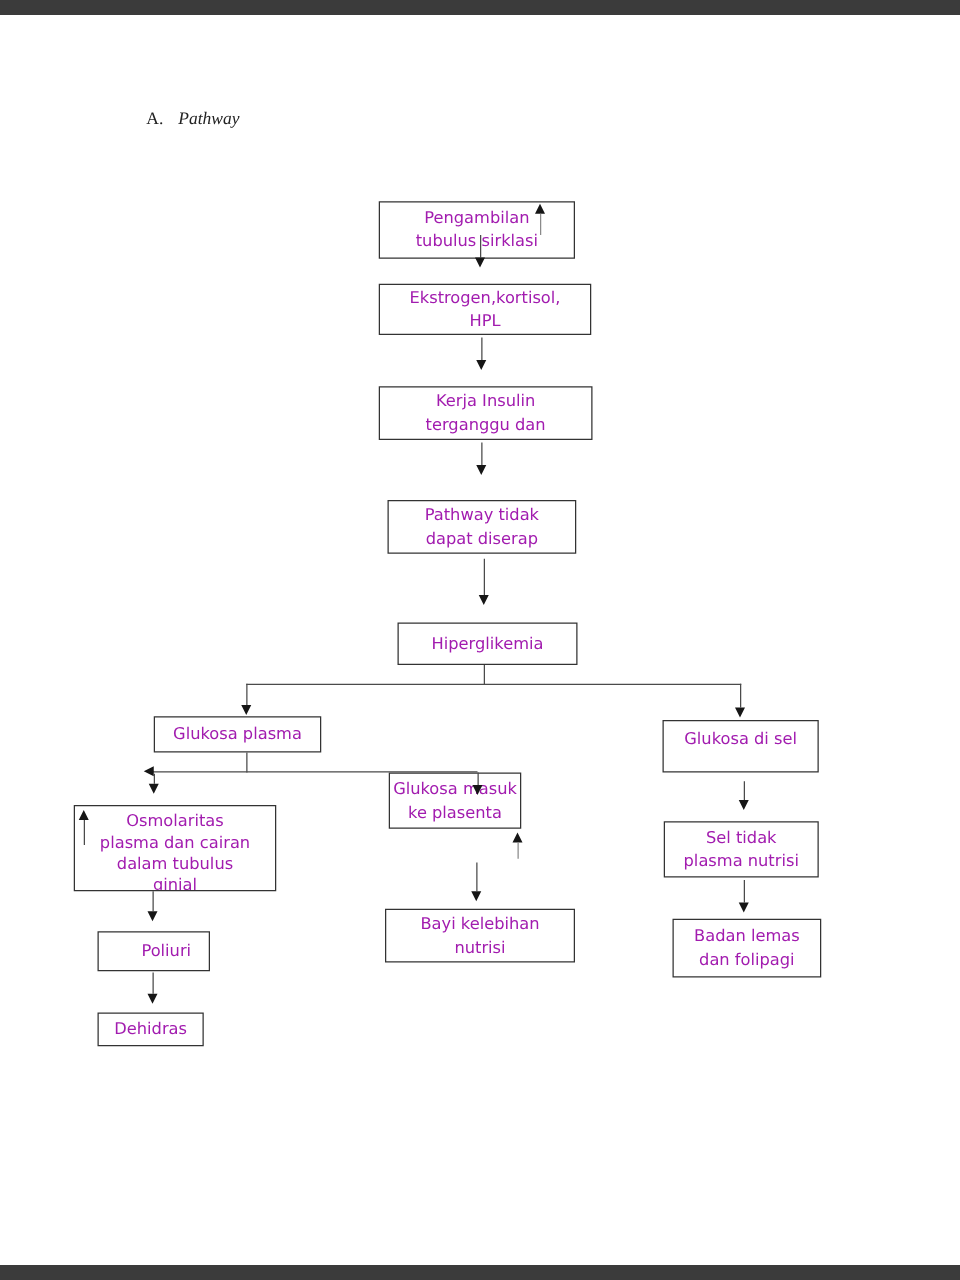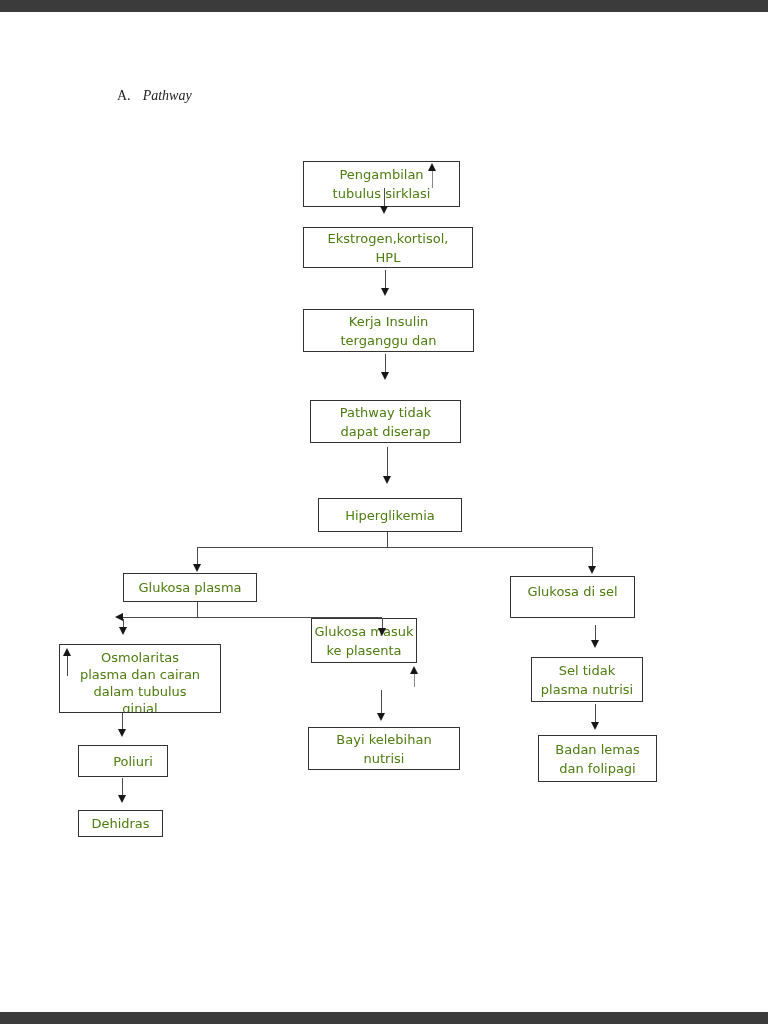--- a/index.html
+++ b/index.html
@@ -13,21 +13,21 @@
   .heading{
     position:absolute;left:117px;top:88px;
     font-family:"Liberation Serif",serif;font-size:14px;color:#222222;
     white-space:nowrap;
   }
   .heading .num{display:inline-block;}
   .heading .txt{display:inline-block;margin-left:12px;font-style:italic;}
   .node{
     position:absolute;box-sizing:border-box;border:1.5px solid #333333;background:#ffffff;
     display:flex;flex-direction:column;justify-content:center;align-items:center;
-    font-size:13px;line-height:19px;color:#4d7c0f;text-align:right;
+    font-size:13px;line-height:19px;color:#a21caf;text-align:right;
   }
   .node .line{display:block;white-space:nowrap;}
   .node.top-align{justify-content:flex-start;padding-top:5px;}
   .node.clip{justify-content:flex-start;padding-top:4px;line-height:17px;overflow:hidden;}
   .vline{position:absolute;width:1px;background:#4a4a4a;}
   .vline.lite{background:#8a8a8a;}
   .hline{position:absolute;height:1px;background:#4a4a4a;}
   .ah-down{position:absolute;width:0;height:0;
     border-left:4px solid transparent;border-right:4px solid transparent;border-top:8px solid #161616;}
   .ah-up{position:absolute;width:0;height:0;
@@ -62,34 +62,34 @@
   <div class="node" style="left:310px;top:400px;width:151px;height:43px;">
     <span class="line">Pathway tidak</span>
     <span class="line">dapat diserap</span>
   </div>
   <div class="node" style="left:318px;top:498px;width:144px;height:34px;">
     <span class="line">Hiperglikemia</span>
   </div>
   <div class="node" style="left:123px;top:573px;width:134px;height:29px;">
     <span class="line">Glukosa plasma</span>
   </div>
-  <div class="node top-align" style="left:510px;top:576px;width:125px;height:42px;">
+  <div class="node top-align" style="left:530px;top:576px;width:125px;height:42px;">
     <span class="line">Glukosa di sel</span>
   </div>
   <div class="node clip" style="left:59px;top:644px;width:162px;height:69px;">
     <span class="line">Osmolaritas</span>
     <span class="line">plasma dan cairan</span>
     <span class="line">dalam tubulus</span>
     <span class="line">ginjal</span>
   </div>
   <div class="node" style="left:311px;top:618px;width:106px;height:45px;">
     <span class="line">Glukosa masuk</span>
     <span class="line">ke plasenta</span>
   </div>
-  <div class="node" style="left:531px;top:657px;width:112px;height:45px;">
+  <div class="node" style="left:531px;top:657px;width:124px;height:45px;">
     <span class="line">Sel tidak</span>
     <span class="line">plasma nutrisi</span>
   </div>
   <div class="node" style="left:78px;top:745px;width:90px;height:32px;padding-left:20px;">
     <span class="line">Poliuri</span>
   </div>
   <div class="node" style="left:308px;top:727px;width:152px;height:43px;">
     <span class="line">Bayi kelebihan</span>
     <span class="line">nutrisi</span>
   </div>

